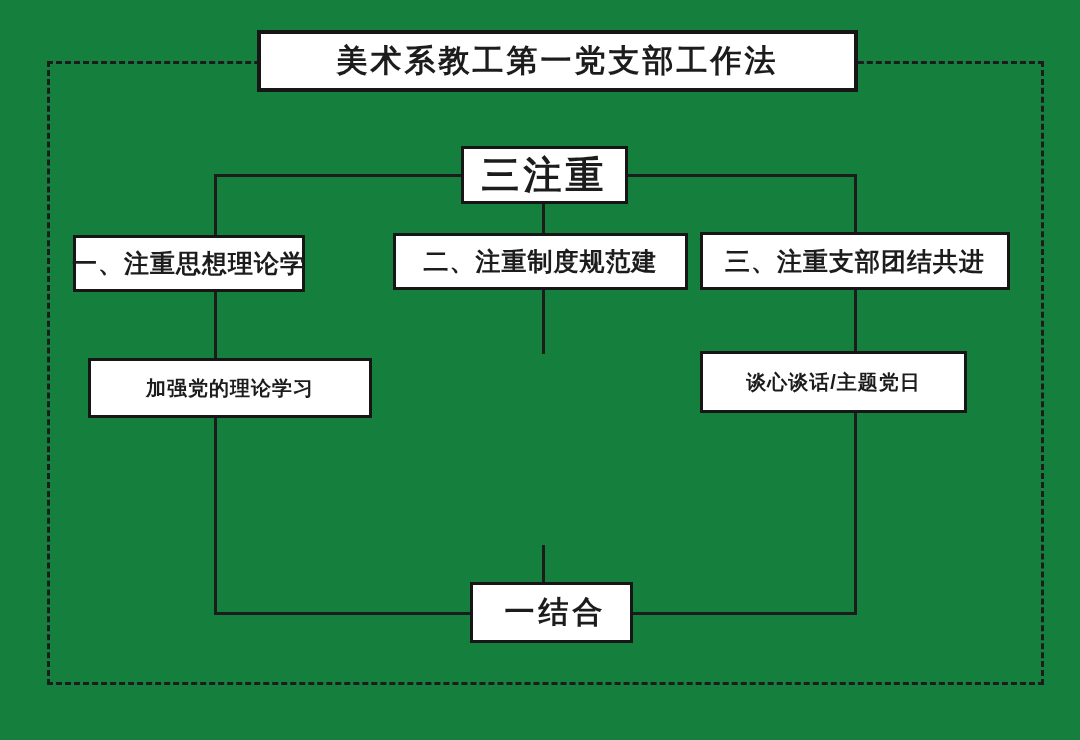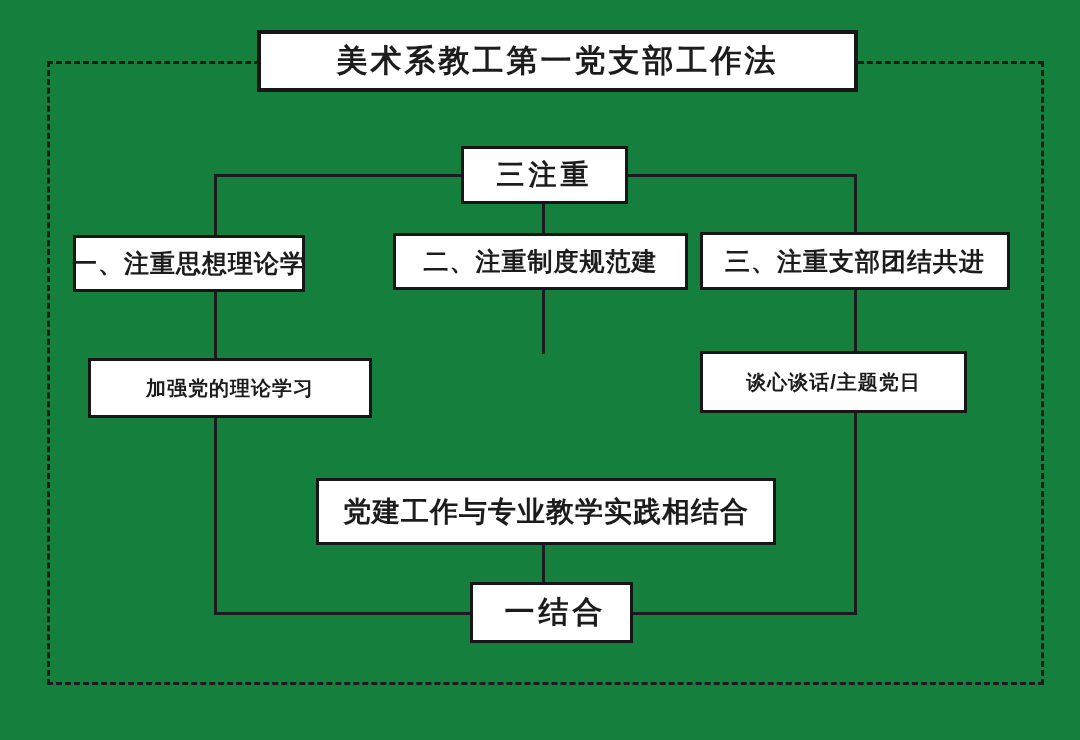--- a/index.html
+++ b/index.html
@@ -38,21 +38,21 @@
     background: #1c1c1c;
     z-index: 1;
   }
   .title-box {
     left: 257px; top: 30px; width: 601px; height: 62px;
     border-width: 4px;
     font-size: 31px;
     letter-spacing: 3px;
     z-index: 3;
   }
-  .node-top    { left: 461px; top: 146px; width: 167px; height: 58px; font-size: 28px; letter-spacing: 4px; }
+  .node-top    { left: 461px; top: 146px; width: 167px; height: 58px; font-size: 38px; letter-spacing: 4px; }
   .heading-1   { left: 73px;  top: 235px; width: 232px; height: 57px; font-size: 25px; }
   .heading-2   { left: 393px; top: 233px; width: 295px; height: 57px; font-size: 25px; }
   .heading-3   { left: 700px; top: 232px; width: 310px; height: 58px; font-size: 25px; }
   .detail-1    { left: 88px;  top: 358px; width: 284px; height: 60px; font-size: 20px; }
   .detail-2    { left: 425px; top: 352px; width: 233px; height: 63px; font-size: 26px; }
   .detail-3    { left: 700px; top: 351px; width: 267px; height: 62px; font-size: 20px; }
   .integration { left: 316px; top: 478px; width: 460px; height: 67px; font-size: 28px; }
   .node-bottom { left: 470px; top: 582px; width: 163px; height: 61px; font-size: 30px; letter-spacing: 4px; padding-left: 8px; }
 
   .h-top-left     { left: 214px; top: 174px; width: 247px; height: 3px; }
@@ -108,21 +108,18 @@
     <span>二、注重制度规范建</span>
   </div>
 
   <div class="box detail-1">
     <span>加强党的理论学习</span>
   </div>
   <div class="box detail-3">
     <span>谈心谈话/主题党日</span>
   </div>
 
-  <div class="box integration">
-    <span>党建工作与专业教学实践相结合</span>
-  </div>
 
   <div class="box node-bottom">
     <span>一结合</span>
   </div>
 
 </div>
 
 </body></html>

